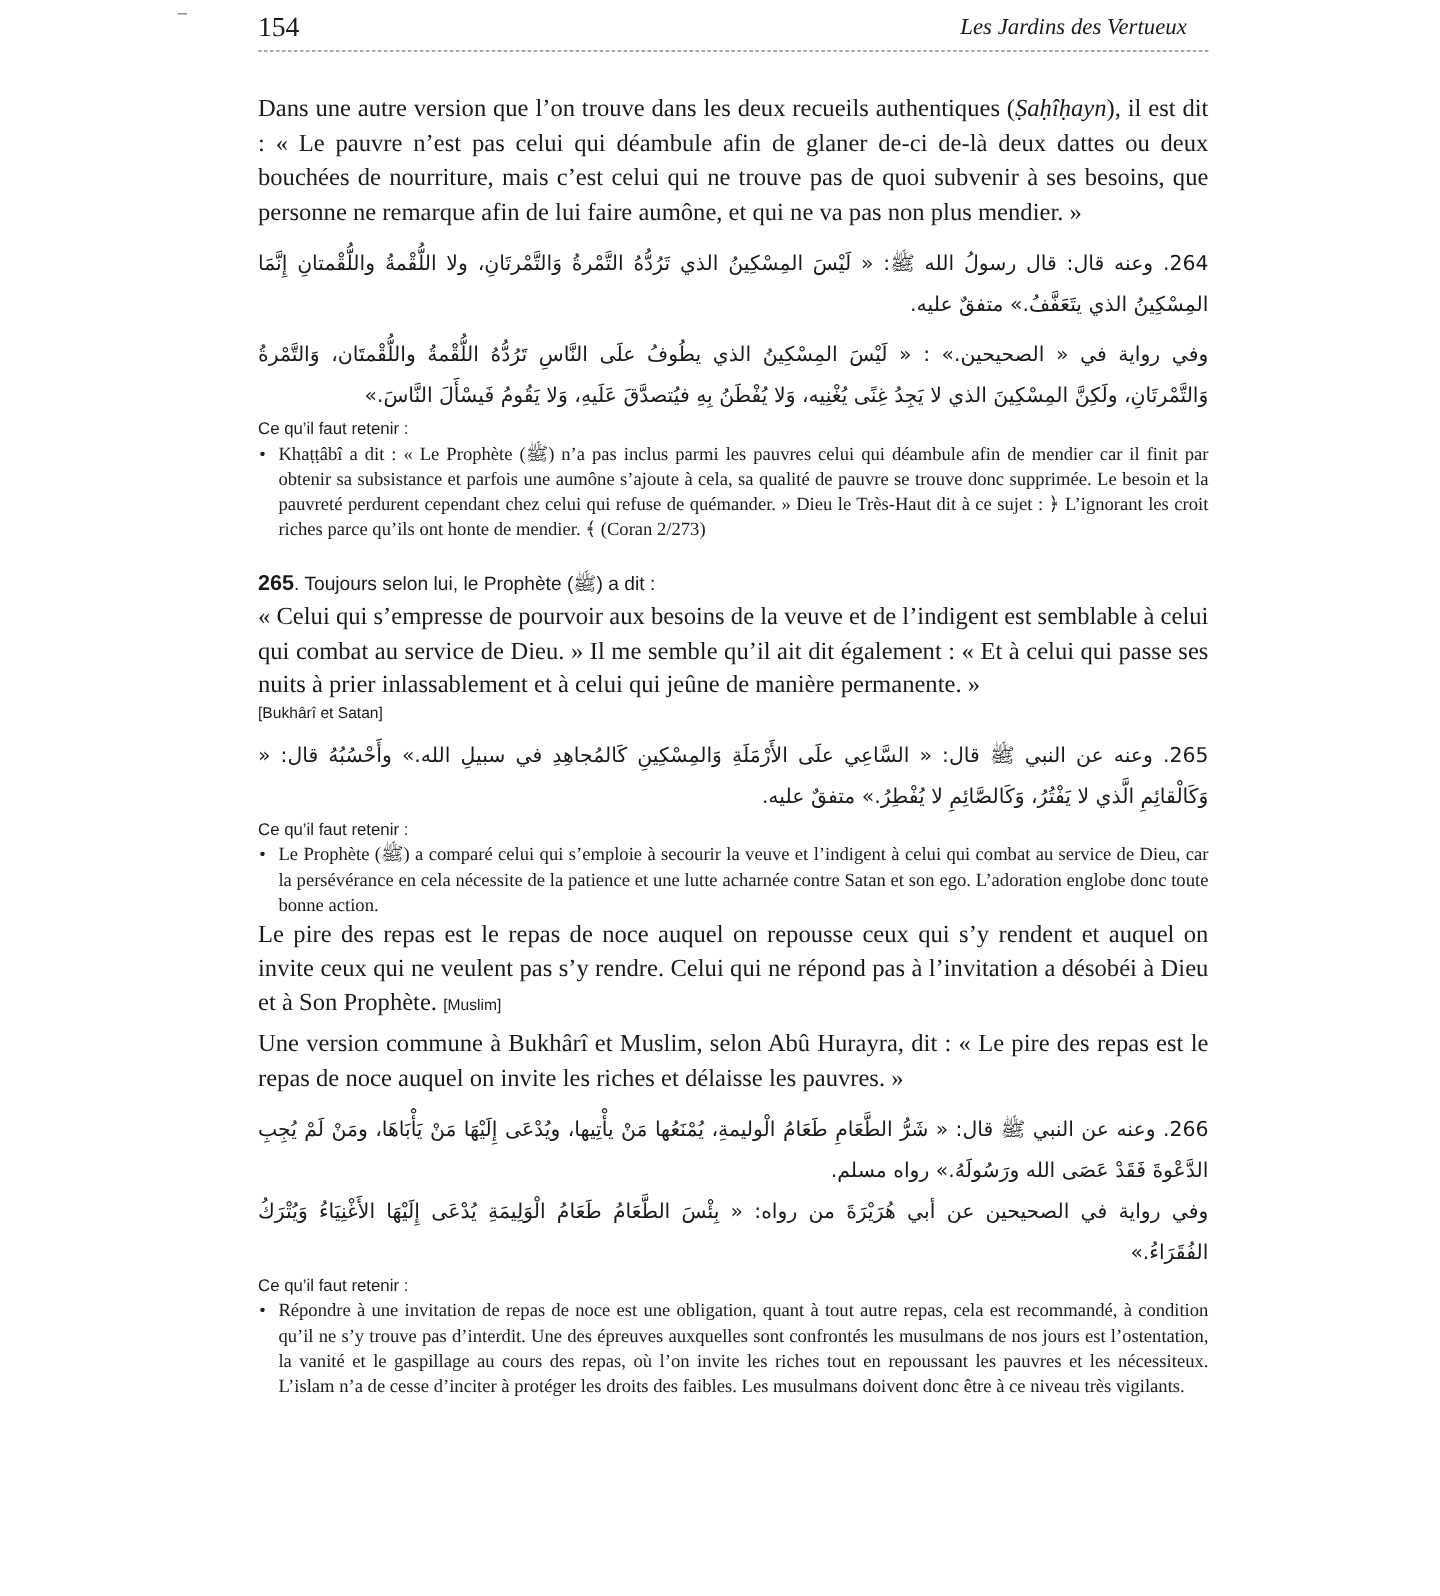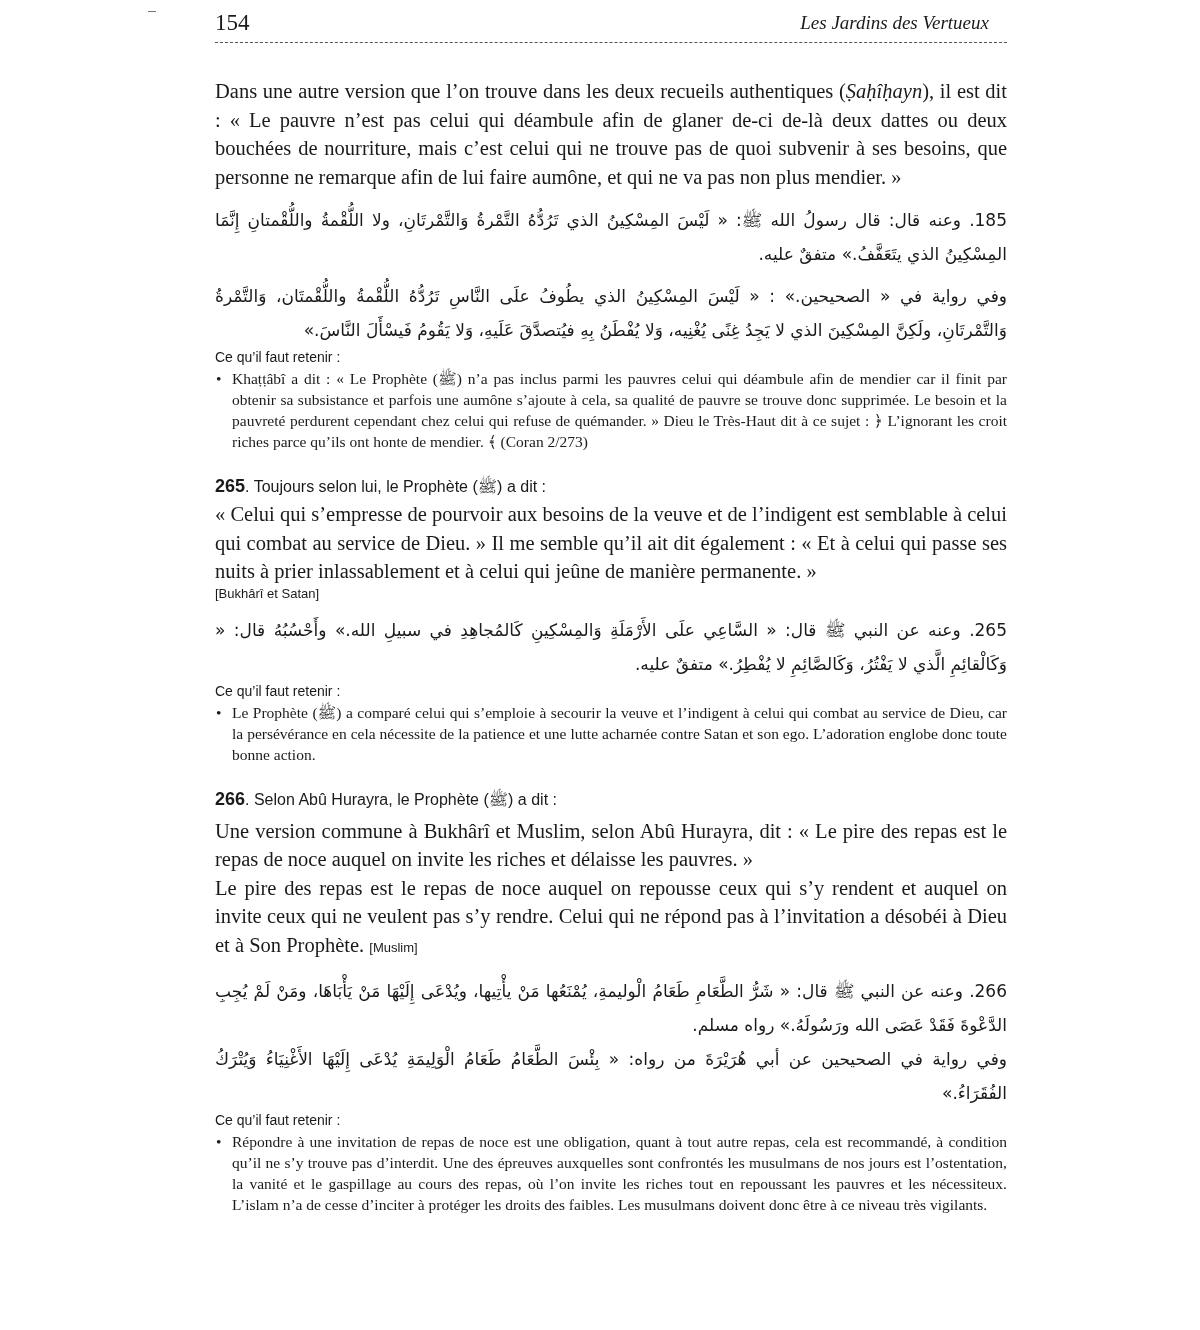--- a/index.html
+++ b/index.html
@@ -29,40 +29,39 @@
 <div class="page">
 
   <div class="header">
     <span class="page-number">154</span>
     <span class="running-title">Les Jardins des Vertueux</span>
   </div>
 
   <p class="fr-main first" style="margin-top:34px;"><span>Dans une autre version que l’on trouve dans les deux recueils authentiques (</span><em>Ṣaḥîḥayn</em><span>), il est dit : « Le pauvre n’est pas celui qui déambule afin de glaner de-ci de-là deux dattes ou deux bouchées de nourriture, mais c’est celui qui ne trouve pas de quoi subvenir à ses besoins, que personne ne remarque afin de lui faire aumône, et qui ne va pas non plus mendier. »</span></p>
 
   <div class="gap-md"></div>
-  <p class="arabic">185. وعنه قال: قال رسولُ الله ﷺ: « لَيْسَ المِسْكِينُ الذي تَرُدُّهُ التَّمْرةُ وَالتَّمْرتَانِ، ولا اللُّقْمةُ واللُّقْمتانِ إِنَّمَا المِسْكِينُ الذي يتَعَفَّفُ.» متفقٌ عليه.</p>
+  <p class="arabic">264. وعنه قال: قال رسولُ الله ﷺ: « لَيْسَ المِسْكِينُ الذي تَرُدُّهُ التَّمْرةُ وَالتَّمْرتَانِ، ولا اللُّقْمةُ واللُّقْمتانِ إِنَّمَا المِسْكِينُ الذي يتَعَفَّفُ.» متفقٌ عليه.</p>
   <div class="gap-sm"></div>
   <p class="arabic">وفي رواية في « الصحيحين.» : « لَيْسَ المِسْكِينُ الذي يطُوفُ علَى النَّاسِ تَرُدُّهُ اللُّقْمةُ واللُّقْمتَان، وَالتَّمْرةُ وَالتَّمْرتَانِ، ولَكِنَّ المِسْكِينَ الذي لا يَجِدُ غِنًى يُغْنِيه، وَلا يُفْطَنُ بِهِ فيُتصدَّقَ عَلَيهِ، وَلا يَقُومُ فَيسْأَلَ النَّاسَ.»</p>
 
   <div class="retenir-title">Ce qu’il faut retenir :</div>
   <p class="bullet"><span class="bullet-dot">•</span><span>Khaṭṭâbî a dit : « Le Prophète (ﷺ) n’a pas inclus parmi les pauvres celui qui déambule afin de mendier car il finit par obtenir sa subsistance et parfois une aumône s’ajoute à cela, sa qualité de pauvre se trouve donc supprimée. Le besoin et la pauvreté perdurent cependant chez celui qui refuse de quémander. » Dieu le Très-Haut dit à ce sujet : ﴿ L’ignorant les croit riches parce qu’ils ont honte de mendier. ﴾ (Coran 2/273)</span></p>
 
   <div class="hadith-head"><span class="hadith-num">265</span><span>. Toujours selon lui, le Prophète (ﷺ) a dit :</span></div>
   <p class="fr-main">« Celui qui s’empresse de pourvoir aux besoins de la veuve et de l’indigent est semblable à celui qui combat au service de Dieu. » Il me semble qu’il ait dit également : « Et à celui qui passe ses nuits à prier inlassablement et à celui qui jeûne de manière permanente. »</p>
   <div class="source-ref">[Bukhârî et Satan]</div>
 
   <div class="gap-md"></div>
   <p class="arabic">265. وعنه عن النبي ﷺ قال: « السَّاعِي علَى الأَرْمَلَةِ وَالمِسْكِينِ كَالمُجاهِدِ في سبيلِ الله.» وأَحْسُبُهُ قال: « وَكَالْقائِمِ الَّذي لا يَفْتُرُ، وَكَالصَّائِمِ لا يُفْطِرُ.» متفقٌ عليه.</p>
 
   <div class="retenir-title">Ce qu’il faut retenir :</div>
   <p class="bullet"><span class="bullet-dot">•</span><span>Le Prophète (ﷺ) a comparé celui qui s’emploie à secourir la veuve et l’indigent à celui qui combat au service de Dieu, car la persévérance en cela nécessite de la patience et une lutte acharnée contre Satan et son ego. L’adoration englobe donc toute bonne action.</span></p>
 
-  <div class="hadith-head"><span class="hadith-num">266</span><span>. Selon Abû Hurayra, le Prophète (ﷺ) a dit :</span></div>
+  <p class="fr-main"><span>Le pire des repas est le repas de noce auquel on repousse ceux qui s’y rendent et auquel on invite ceux qui ne veulent pas s’y rendre. Celui qui ne répond pas à l’invitation a désobéi à Dieu et à Son Prophète.</span> <span class="source-ref">[Muslim]</span></p>
   <p class="fr-main" style="margin-top:4px;">Une version commune à Bukhârî et Muslim, selon Abû Hurayra, dit : « Le pire des repas est le repas de noce auquel on invite les riches et délaisse les pauvres. »</p>
-  <p class="fr-main"><span>Le pire des repas est le repas de noce auquel on repousse ceux qui s’y rendent et auquel on invite ceux qui ne veulent pas s’y rendre. Celui qui ne répond pas à l’invitation a désobéi à Dieu et à Son Prophète.</span> <span class="source-ref">[Muslim]</span></p>
 
   <div class="gap-md"></div>
   <p class="arabic">266. وعنه عن النبي ﷺ قال: « شَرُّ الطَّعَامِ طَعَامُ الْوليمةِ، يُمْنَعُها مَنْ يأْتِيها، ويُدْعَى إِلَيْهَا مَنْ يَأْبَاهَا، ومَنْ لَمْ يُجِبِ الدَّعْوةَ فَقَدْ عَصَى الله ورَسُولَهُ.» رواه مسلم.</p>
   <p class="arabic">وفي رواية في الصحيحين عن أبي هُرَيْرَةَ من رواه: « بِئْسَ الطَّعَامُ طَعَامُ الْوَلِيمَةِ يُدْعَى إِلَيْهَا الأَغْنِيَاءُ وَيُتْرَكُ الفُقَرَاءُ.»</p>
 
   <div class="retenir-title">Ce qu’il faut retenir :</div>
   <p class="bullet"><span class="bullet-dot">•</span><span>Répondre à une invitation de repas de noce est une obligation, quant à tout autre repas, cela est recommandé, à condition qu’il ne s’y trouve pas d’interdit. Une des épreuves auxquelles sont confrontés les musulmans de nos jours est l’ostentation, la vanité et le gaspillage au cours des repas, où l’on invite les riches tout en repoussant les pauvres et les nécessiteux. L’islam n’a de cesse d’inciter à protéger les droits des faibles. Les musulmans doivent donc être à ce niveau très vigilants.</span></p>
 
 </div>
 

